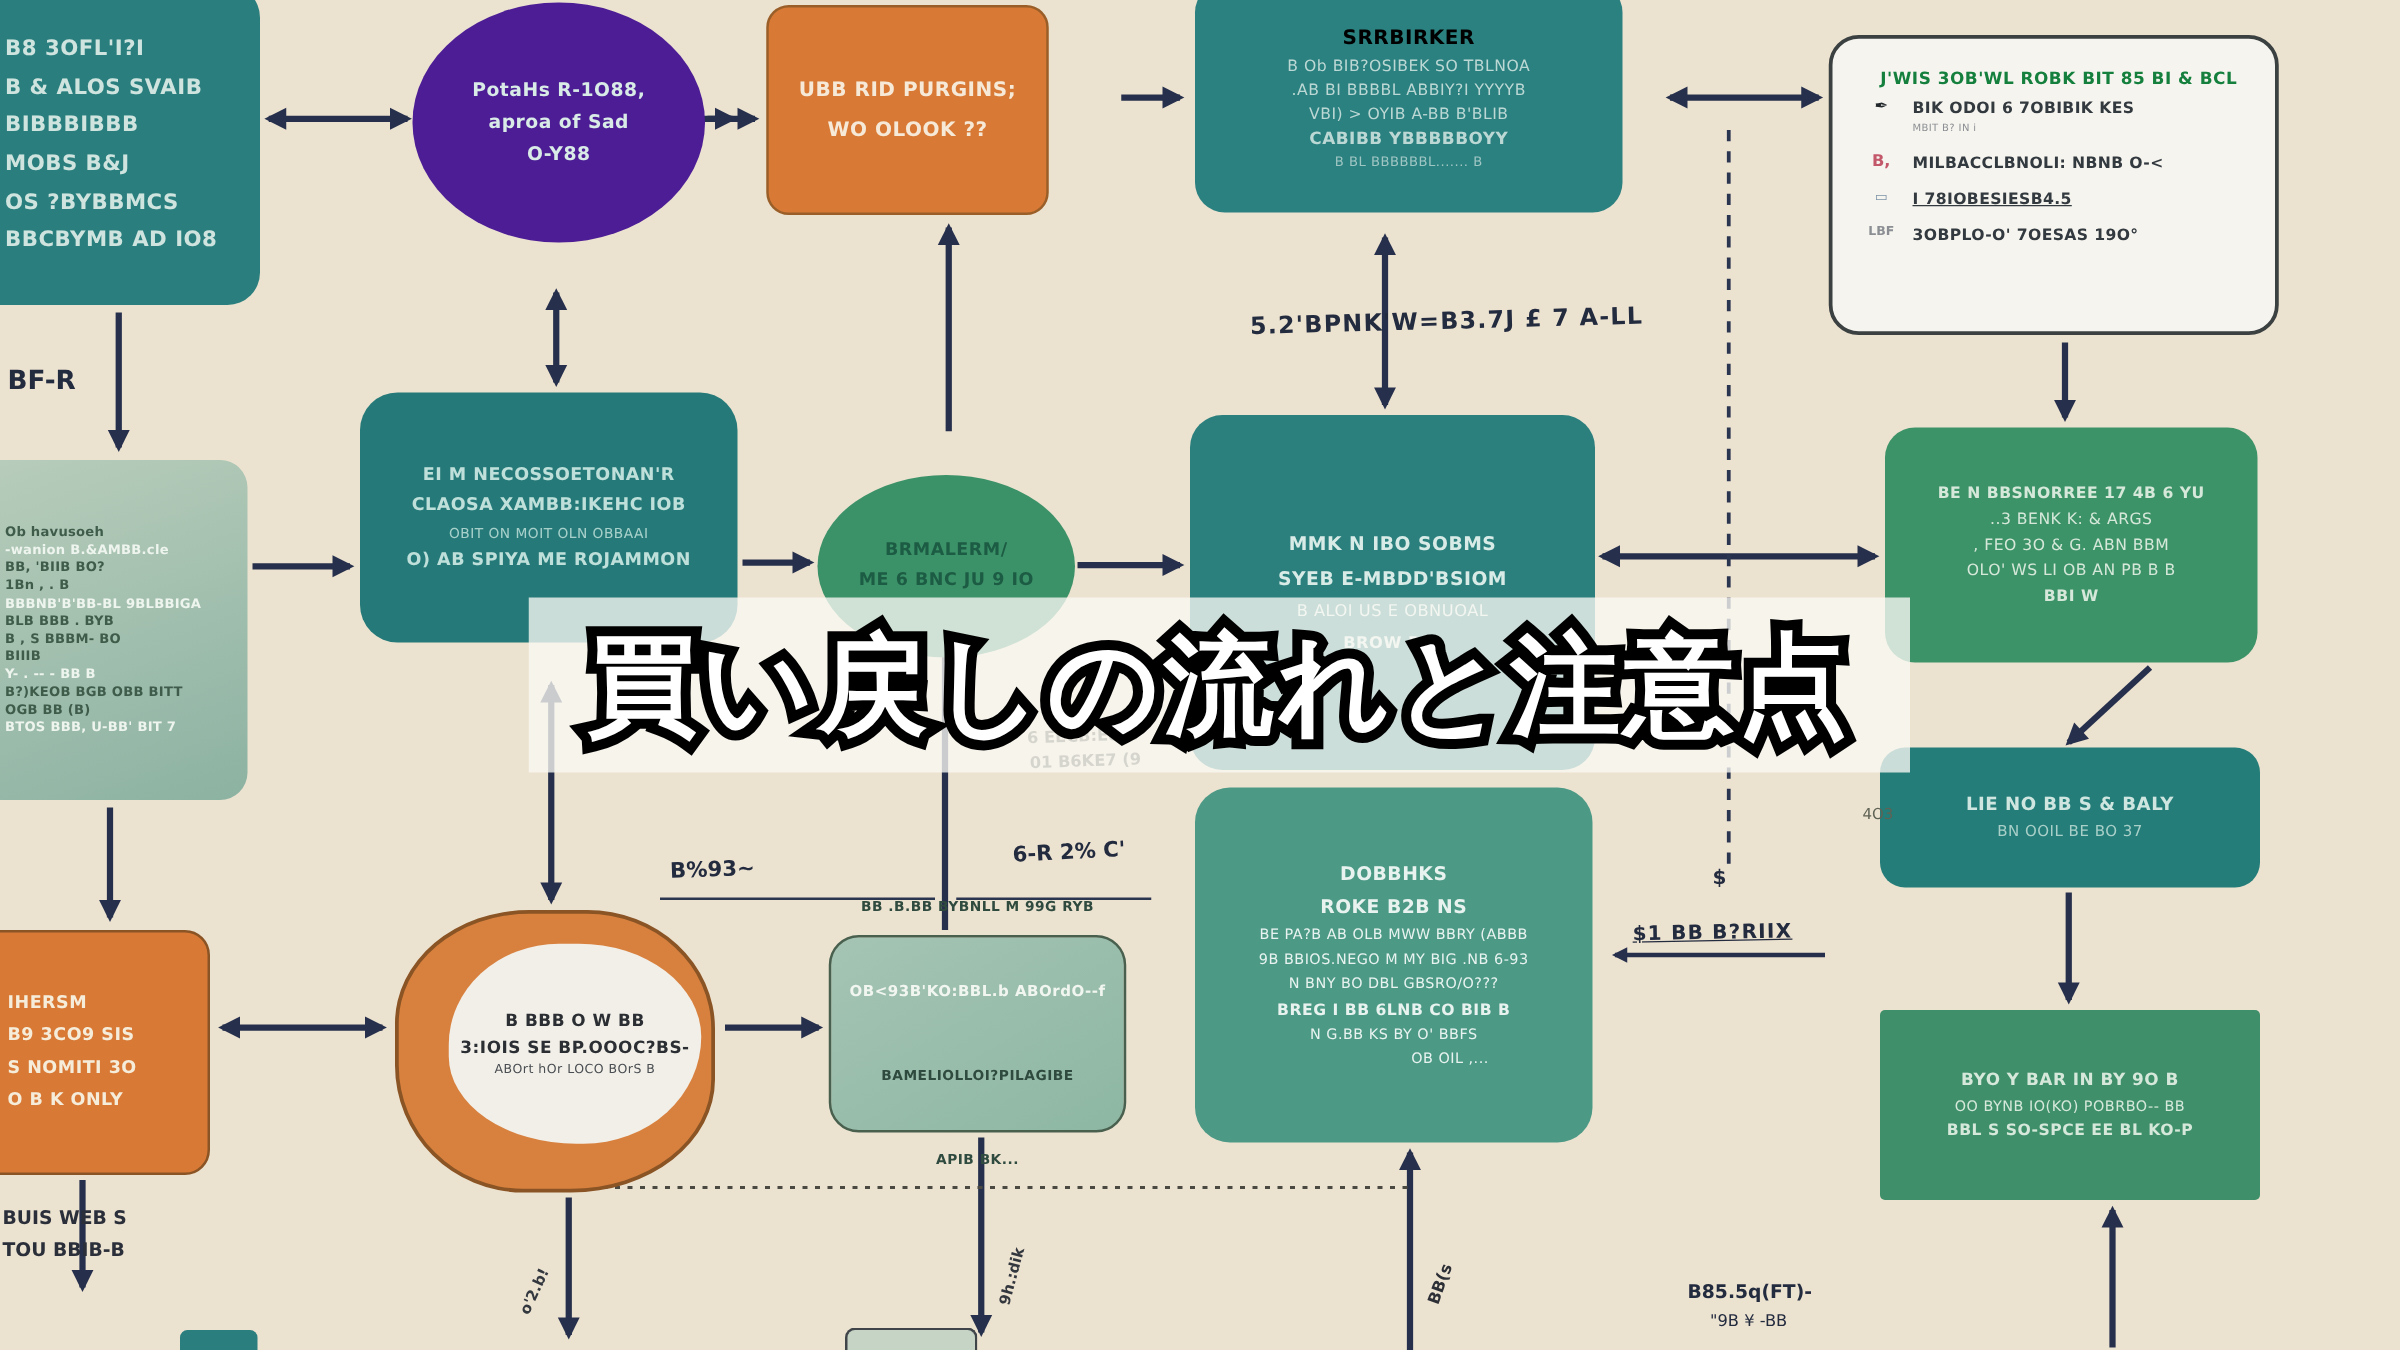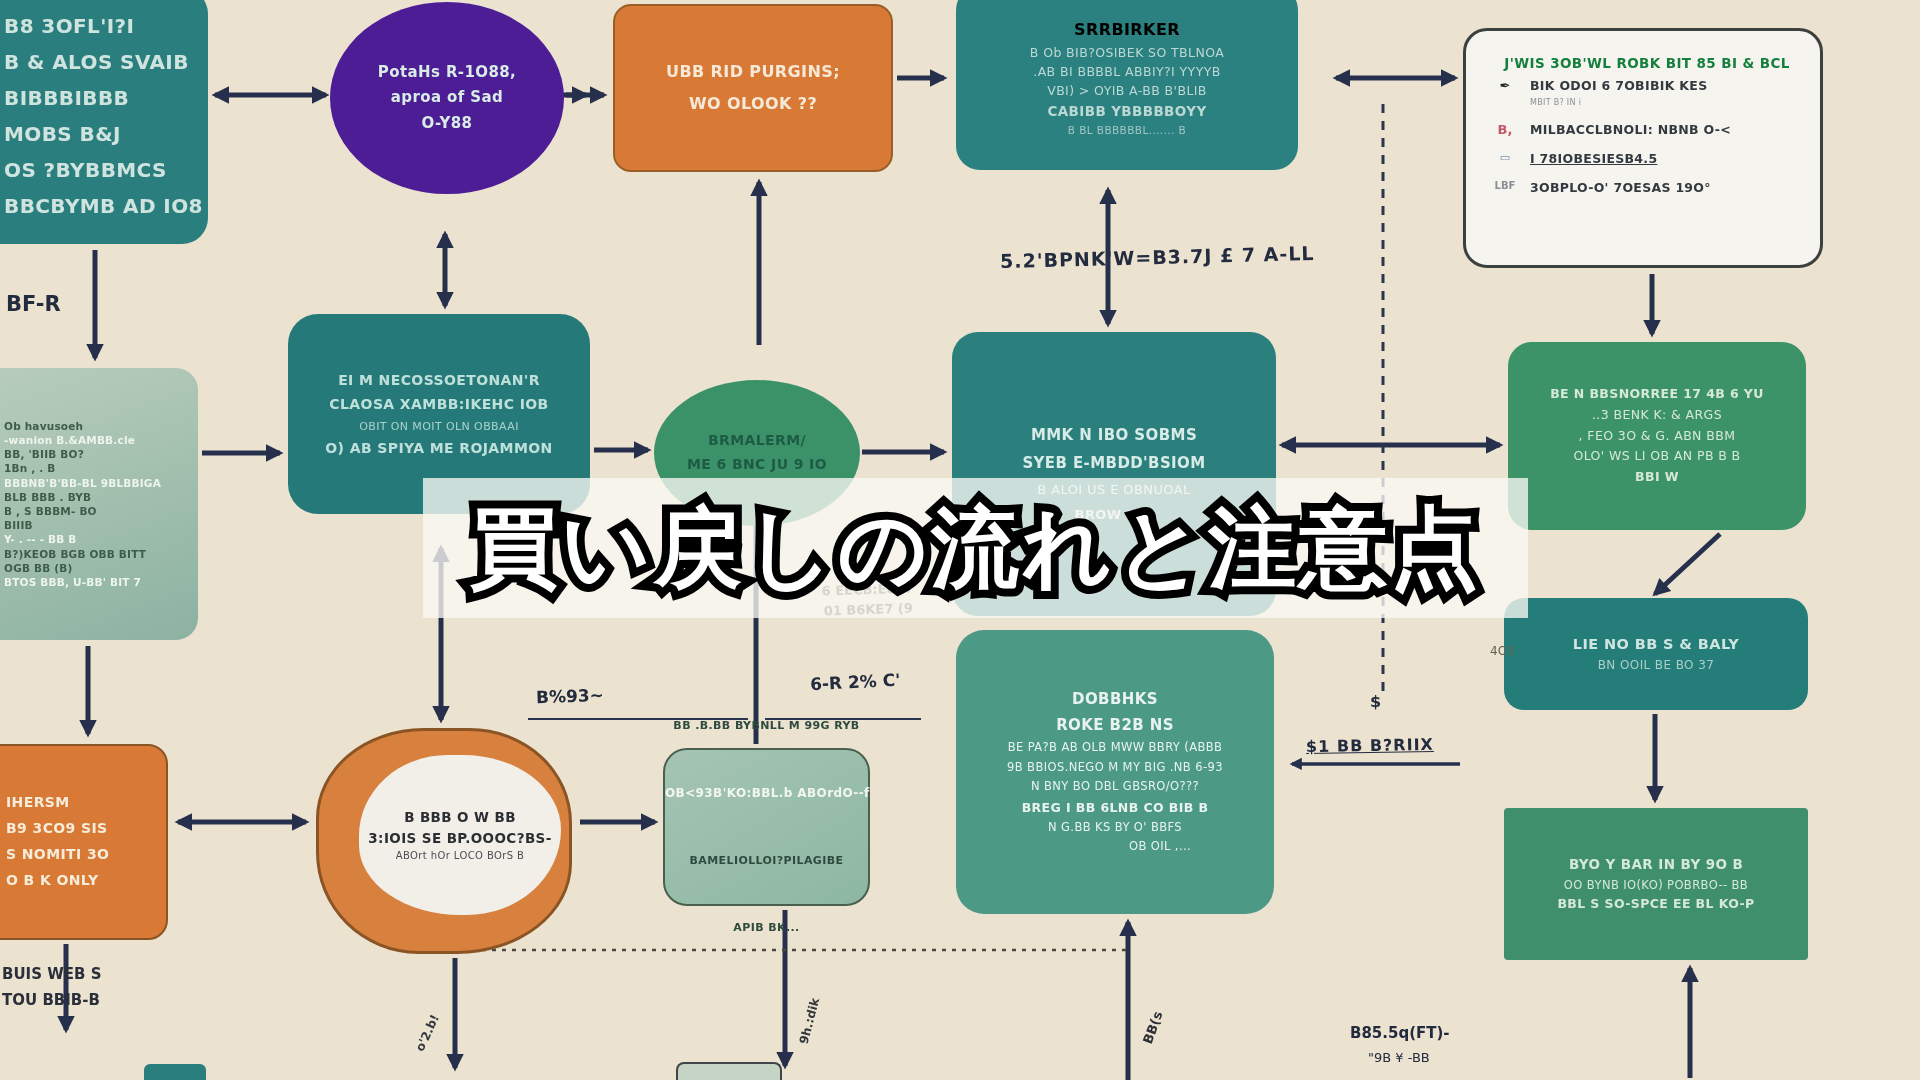--- a/index.html
+++ b/index.html
@@ -6,24 +6,24 @@
   #stage{position:relative;width:1920px;height:1080px;overflow:hidden;
          background:#ece2d0;font-family:"DejaVu Sans","Liberation Sans",sans-serif;}
   .abs{position:absolute;}
   svg.overlay{position:absolute;left:0;top:0;z-index:1;}
   .node{position:absolute;z-index:2;display:flex;flex-direction:column;justify-content:center;
         box-sizing:border-box;text-align:center;}
   .tl{line-height:1.6;letter-spacing:.4px;white-space:nowrap;}
   
   .b-topleft{left:-48px;top:-12px;width:256px;height:256px;border-radius:26px;background:#2a7f7e;
              padding-left:52px;text-align:left;}
-  .b-topleft .tl{color:#cfe4df;font-weight:bold;font-size:20px;line-height:1.8;}
+  .b-topleft .tl{color:#cfe4df;font-weight:bold;font-size:17px;line-height:1.8;}
   .b-diamond{left:330px;top:2px;width:234px;height:192px;border-radius:50%;background:#4c1d95;}
   .b-diamond .tl{color:#d9ebe7;font-weight:bold;font-size:15px;line-height:1.7;}
-  .b-orangetop{left:613px;top:4px;width:280px;height:168px;border-radius:18px;background:#d87a36;
+  .b-orangetop{left:613px;top:4px;width:226px;height:168px;border-radius:18px;background:#d87a36;
                border:2px solid #9a5f28;align-items:center;}
   .b-orangetop .tl{color:#f6e9d7;font-weight:bold;font-size:16px;line-height:2;}
   .b-topcenter{left:956px;top:-14px;width:342px;height:184px;border-radius:24px;background:#2b8080;}
   .b-topcenter .tl{color:#bcd8d4;font-size:12.5px;line-height:1.55;}
   .b-topcenter .tl:nth-child(1){font-size:16px;font-weight:bold;color:#000000;}
   .b-topcenter .tl:nth-child(5){font-weight:bold;font-size:13.5px;}
   .b-topcenter .tl:nth-child(6){font-size:10.5px;opacity:.8;}
   .b-info{left:1463px;top:28px;width:360px;height:240px;border-radius:24px;background:#f6f4ef;
           border:3px solid #3b4040;justify-content:flex-start;padding:24px 18px 10px 26px;}
   .info-title{font-size:13.5px;font-weight:bold;color:#15803d;letter-spacing:.4px;white-space:nowrap;}
@@ -59,21 +59,21 @@
   .b-rightgreen2 .tl:nth-child(3){font-weight:bold;font-size:12.5px;}
   .b-orangebl{left:-42px;top:744px;width:210px;height:196px;border-radius:20px;background:#d87a36;
               border:2px solid #8a5424;padding-left:46px;text-align:left;}
   .b-orangebl .tl{color:#f6ecda;font-weight:bold;font-size:14px;line-height:1.85;}
   .b-blob{left:316px;top:728px;width:256px;height:226px;background:#d8813f;border:3px solid #8a5424;
           border-radius:42% 40% 45% 40% / 40% 42% 40% 45%;}
   .b-blob-inner{position:absolute;left:40px;top:24px;width:202px;height:160px;background:#f2efe8;
           border-radius:45% 50% 48% 52% / 52% 48% 55% 45%;display:flex;flex-direction:column;justify-content:center;}
   .b-blob-inner .tl{color:#2b2f33;font-weight:bold;font-size:13.5px;line-height:1.5;}
   .b-blob-inner .tl:nth-child(3){font-size:10px;font-weight:normal;color:#4a4e52;}
-  .b-greengrad{left:663px;top:748px;width:207px;height:158px;border-radius:24px;
+  .b-greengrad{left:663px;top:748px;width:238px;height:158px;border-radius:24px;
                background:linear-gradient(150deg,#a5c4b4,#8db7a3);border:2px solid #49604f;gap:48px;}
   .b-greengrad .tl{color:#2f4a3e;font-weight:bold;font-size:11px;line-height:1.7;}
   .b-greengrad .tl:nth-child(2){color:#f2f6f1;font-size:12px;}
   .b-bottomcenter{left:956px;top:630px;width:318px;height:284px;border-radius:28px;background:#4c9a86;}
   .b-bottomcenter .tl{color:#e8f3ef;font-size:11.5px;line-height:1.7;}
   .b-bottomcenter .tl:nth-child(1),.b-bottomcenter .tl:nth-child(2){font-weight:bold;font-size:15px;}
   .b-bottomcenter .tl:nth-child(6){font-weight:bold;font-size:12.5px;}
   .b-bottomcenter .tl:nth-child(8){padding-left:90px;}
   .b-smallpale{left:676px;top:1062px;width:102px;height:18px;background:#c6d4c6;border:2px solid #40454a;
                border-bottom:none;border-radius:8px 8px 0 0;}

